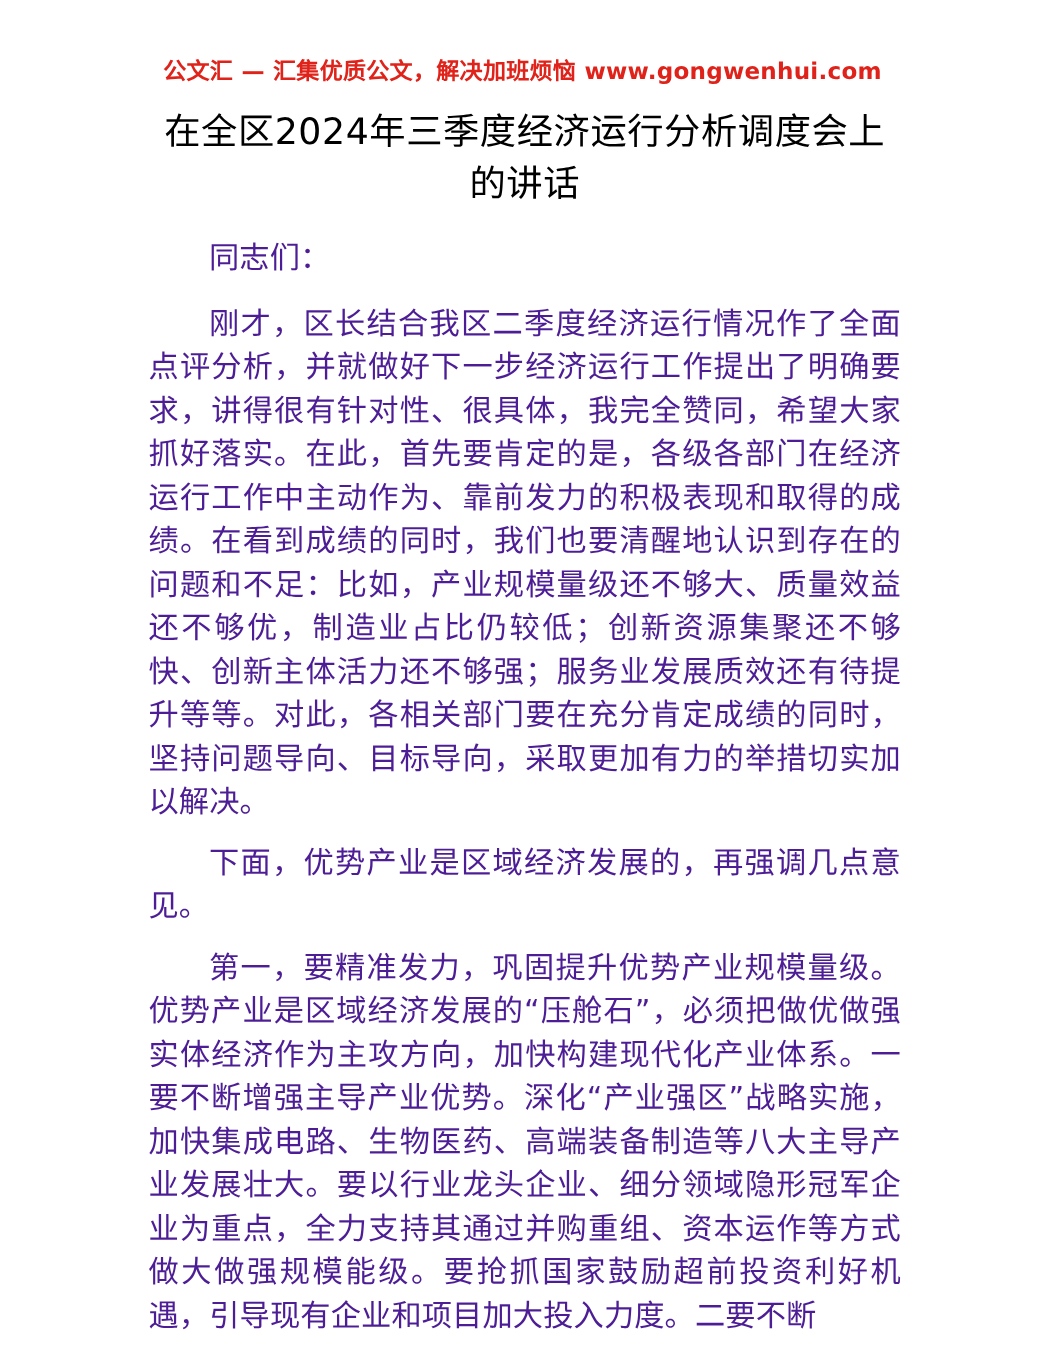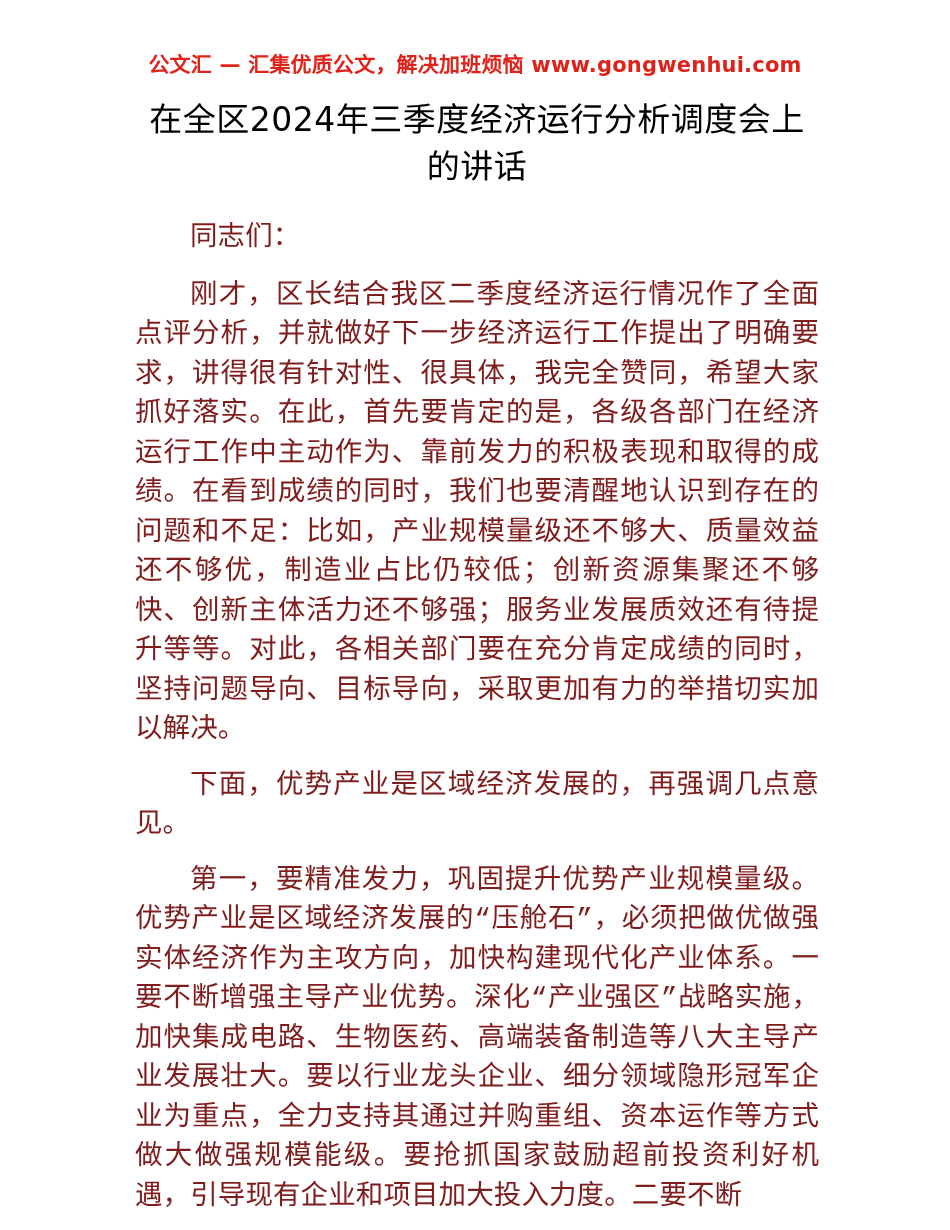--- a/index.html
+++ b/index.html
@@ -60,31 +60,30 @@
     text-align: center;
     color: #000000;
     margin: 0 0 26px 0;
     letter-spacing: 0.5px;
   }
 
   .para {
     font-family: "DejaVu Sans", "Liberation Sans", sans-serif;
     font-size: 27.5px;
     line-height: 39.5px;
-    color: #7f1d1d;
+    color: #4c1d95;
     margin: 0 0 16px 0;
     text-align: justify;
     text-justify: inter-ideograph;
     letter-spacing: 0.1px;
     word-break: break-all;
   }
 
   .para.indent {
     text-indent: 2em;
-    font-family: Liberation Mono, monospace;
   }
 
   .para.salutation {
     text-indent: 2em;
     margin-bottom: 20px;
   }
 
   .para:last-child {
     margin-bottom: 0;
   }

